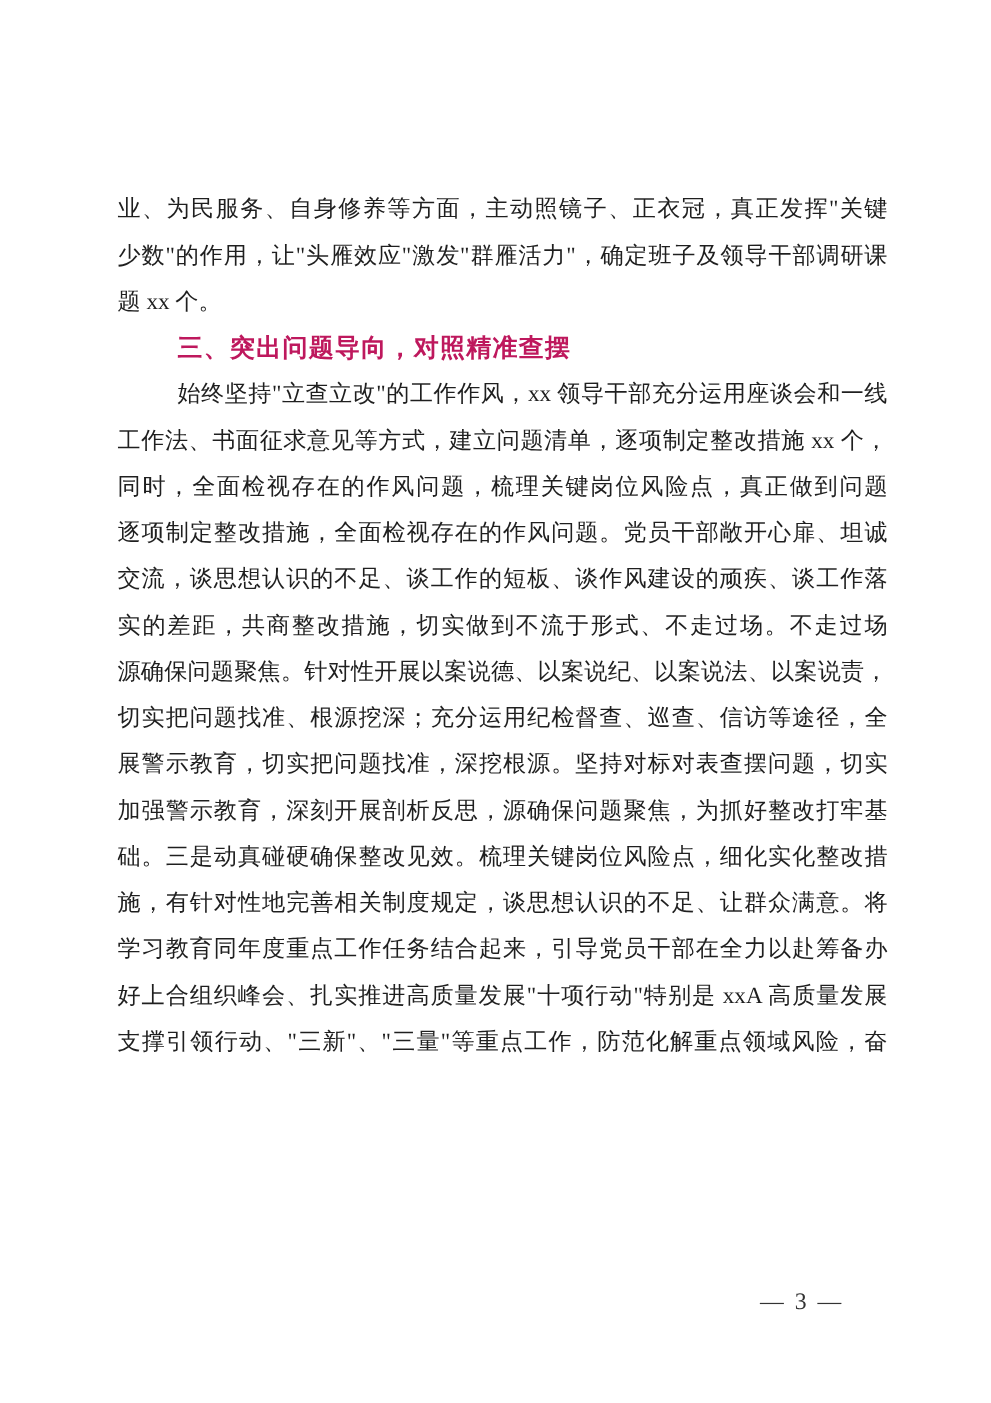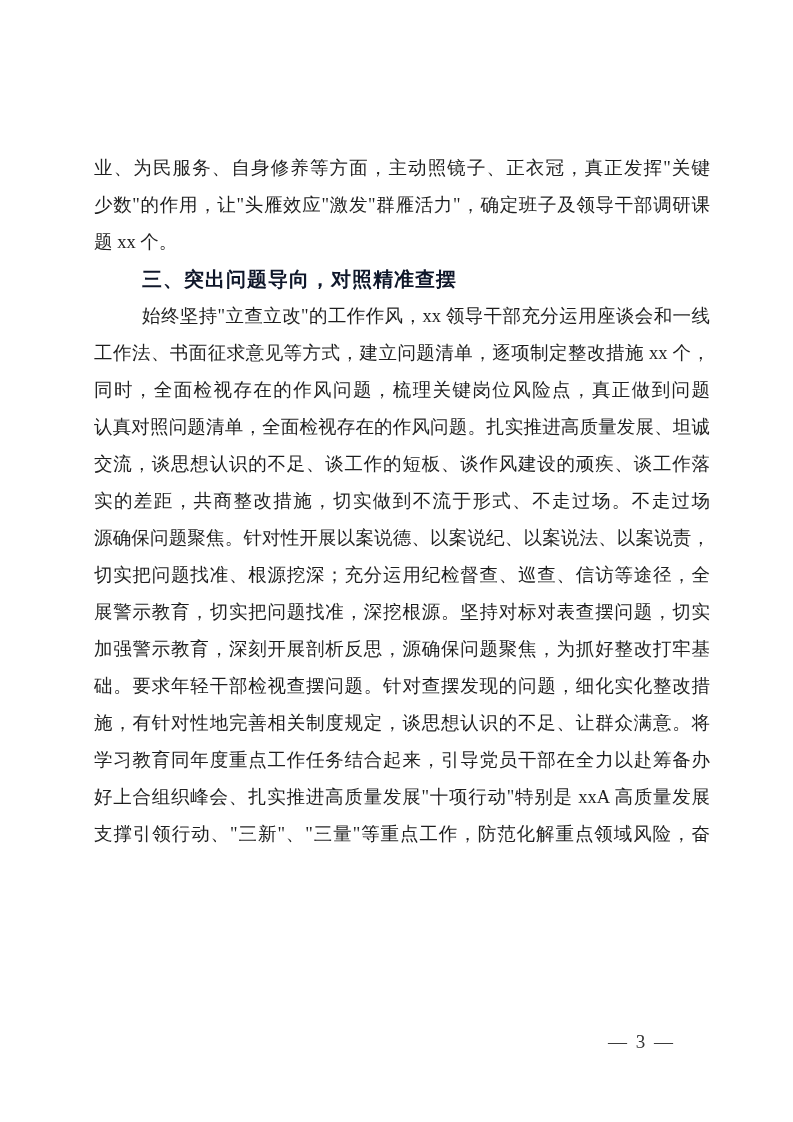--- a/index.html
+++ b/index.html
@@ -41,21 +41,21 @@
   .line.indent {
     text-indent: 48px;
   }
   .heading {
     font-family: "Liberation Sans", "DejaVu Sans", sans-serif;
     font-weight: 700;
     font-size: 20px;
     height: 37px;
     line-height: 37px;
     padding-left: 48px;
-    color: #0f172a;
+    color: #be185d;
     letter-spacing: 1px;
   }
   .page-number {
     position: absolute;
     top: 1028px;
     right: 118px;
     font-size: 19px;
     line-height: 28px;
     color: #333333;
     letter-spacing: 2px;
@@ -69,28 +69,28 @@
       <div class="paragraph">
         <div class="line justify">业、为民服务、自身修养等方面，主动照镜子、正衣冠，真正发挥"关键</div>
         <div class="line justify">少数"的作用，让"头雁效应"激发"群雁活力"，确定班子及领导干部调研课</div>
         <div class="line">题 xx 个。</div>
       </div>
       <div class="heading">三、突出问题导向，对照精准查摆</div>
       <div class="paragraph">
         <div class="line justify indent">始终坚持"立查立改"的工作作风，xx 领导干部充分运用座谈会和一线</div>
         <div class="line justify">工作法、书面征求意见等方式，建立问题清单，逐项制定整改措施 xx 个，</div>
         <div class="line justify">同时，全面检视存在的作风问题，梳理关键岗位风险点，真正做到问题</div>
-        <div class="line justify">认真对照问题清单，全面检视存在的作风问题。扎实推进高质量发展、坦诚</div>
+        <div class="line justify">逐项制定整改措施，全面检视存在的作风问题。党员干部敞开心扉、坦诚</div>
         <div class="line justify">交流，谈思想认识的不足、谈工作的短板、谈作风建设的顽疾、谈工作落</div>
         <div class="line justify">实的差距，共商整改措施，切实做到不流于形式、不走过场。不走过场</div>
         <div class="line justify">源确保问题聚焦。针对性开展以案说德、以案说纪、以案说法、以案说责，</div>
         <div class="line justify">切实把问题找准、根源挖深；充分运用纪检督查、巡查、信访等途径，全</div>
         <div class="line justify">展警示教育，切实把问题找准，深挖根源。坚持对标对表查摆问题，切实</div>
         <div class="line justify">加强警示教育，深刻开展剖析反思，源确保问题聚焦，为抓好整改打牢基</div>
-        <div class="line justify">础。要求年轻干部检视查摆问题。针对查摆发现的问题，细化实化整改措</div>
+        <div class="line justify">础。三是动真碰硬确保整改见效。梳理关键岗位风险点，细化实化整改措</div>
         <div class="line justify">施，有针对性地完善相关制度规定，谈思想认识的不足、让群众满意。将</div>
         <div class="line justify">学习教育同年度重点工作任务结合起来，引导党员干部在全力以赴筹备办</div>
         <div class="line justify">好上合组织峰会、扎实推进高质量发展"十项行动"特别是 xxA 高质量发展</div>
         <div class="line justify">支撑引领行动、"三新"、"三量"等重点工作，防范化解重点领域风险，奋</div>
       </div>
     </div>
   <div class="page-number">— 3 —</div>
 </div>
 
 </body></html>

